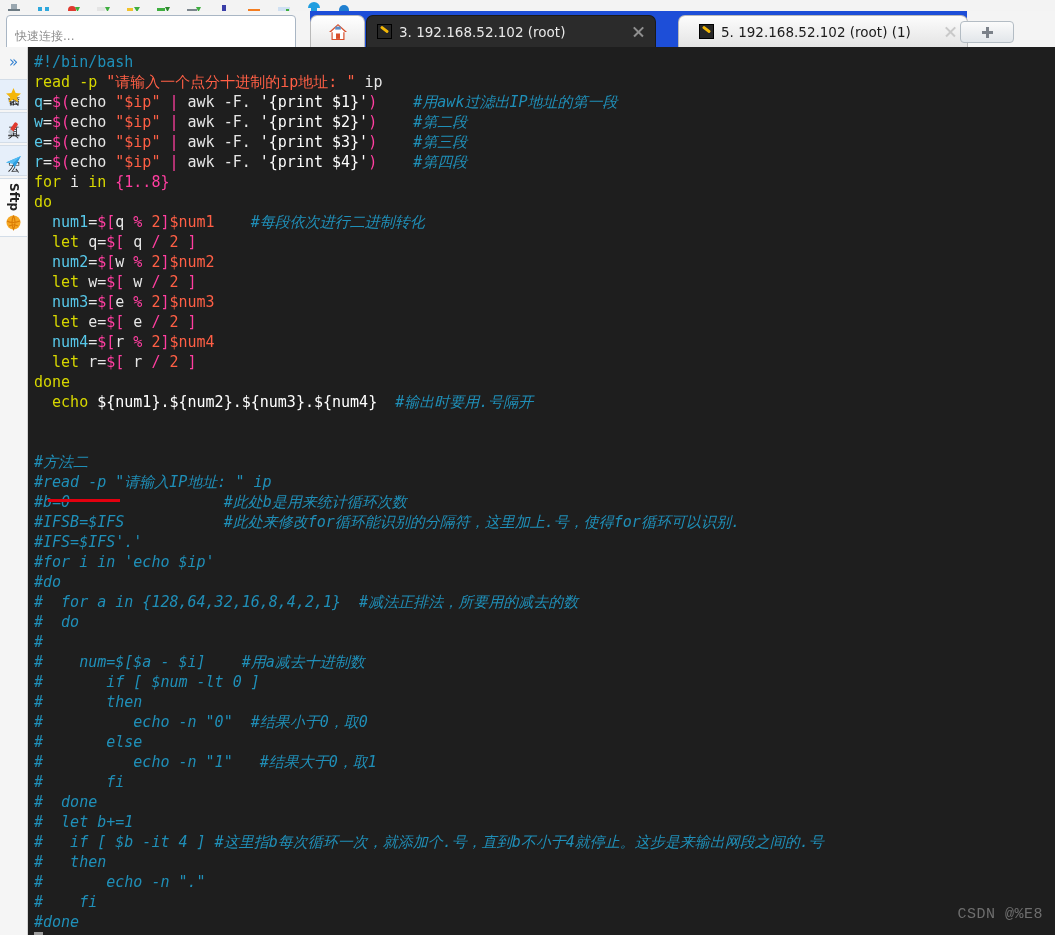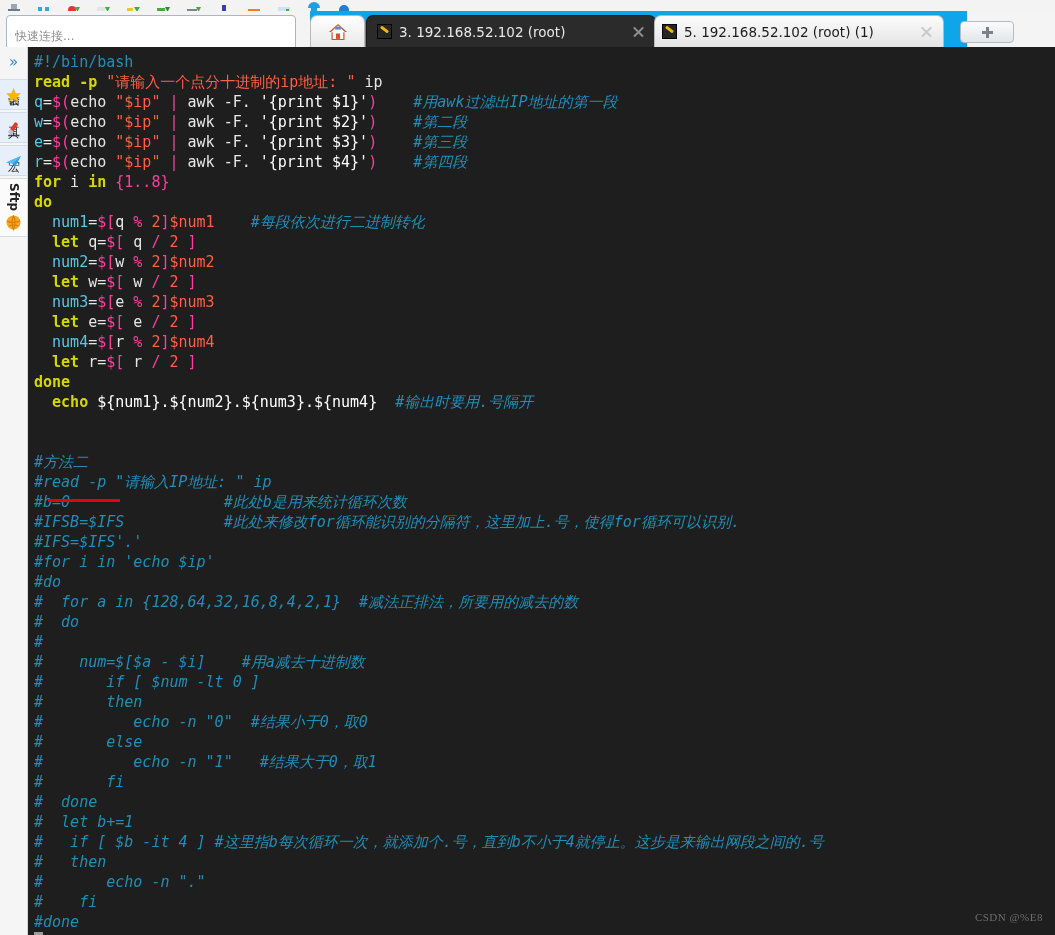--- a/index.html
+++ b/index.html
@@ -65,21 +65,21 @@
     font-family: "DejaVu Sans", sans-serif;
     outline: none;
   }
   .quick-connect::placeholder { color: #8c8c8c; }
 
   
   .tabstrip {
     position: absolute;
     left: 310px; top: 11px;
     width: 657px; height: 36px;
-    background: #0ea5e9;
+    background: #1d4ed8;
   }
   .tab {
     position: absolute;
     top: 4px;
     height: 32px;
     box-sizing: border-box;
     display: flex;
     align-items: center;
     border-top-left-radius: 7px;
     border-top-right-radius: 7px;
@@ -96,26 +96,26 @@
   }
   .tab.active {
     left: 56px; width: 290px;
     background: #2b2b2b;
     border: 1px solid #1a1a1a;
     border-bottom: none;
     color: #e8e8e8;
     padding-left: 10px;
   }
   .tab.inactive {
-    left: 344px; width: 290px;
+    left: 368px; width: 290px;
     background: linear-gradient(#fcfcfc, #e4e4e4);
     border: 1px solid #b9b9b9;
     border-bottom: none;
     color: #1b1b1b;
-    padding-left: 7px;
+    padding-left: 20px;
   }
   .tab.newtab {
     left: 650px; top: 10px; width: 54px; height: 22px;
     background: linear-gradient(#fbfbfb, #e2e6ea);
     border: 1px solid #b3bcc4;
     border-radius: 4px;
     justify-content: center;
     color: #6a7076;
     font-size: 13px;
   }
@@ -236,21 +236,21 @@
     font-family: "DejaVu Sans Mono", monospace;
     font-size: 15px;
     line-height: 20px;
     white-space: pre;
     color: #d8d8d8;
   }
   .ln { height: 20px; white-space: pre; }
 
   
   .c-cmt   { color: #1f8fb8; font-style: italic; }
-  .c-kw    { color: #d7d700; font-weight: bold; }   
+  .c-kw    { color: #d7d700; }   
   .c-var   { color: #57c7e8; }   
   .c-str   { color: #ff5f45; }   
   .c-dollar{ color: #ff3ea0; }   
   .c-pink  { color: #ffffff; }
   .c-num   { color: #ff5f45; }
   .c-plain { color: #e6e6e6; }
   .c-op    { color: #ff3ea0; }
   .c-shebang { color: #1f8fb8; }
 
   .cursor {
@@ -265,22 +265,22 @@
     top: 452px;
     width: 72px;
     height: 3px;
     background: #e3000f;
   }
 
   .watermark {
     position: absolute;
     right: 12px; bottom: 12px;
     color: #6e6e6e;
-    font-size: 11px;
-    font-family: Liberation Serif, serif;
+    font-size: 15px;
+    font-family: Liberation Mono, monospace;
     letter-spacing: 0.5px;
   }
 </style>
 </head>
 <body>
 
 <div id="app">
 
   <div class="toolbar">
     <div class="toolbar-icons">

